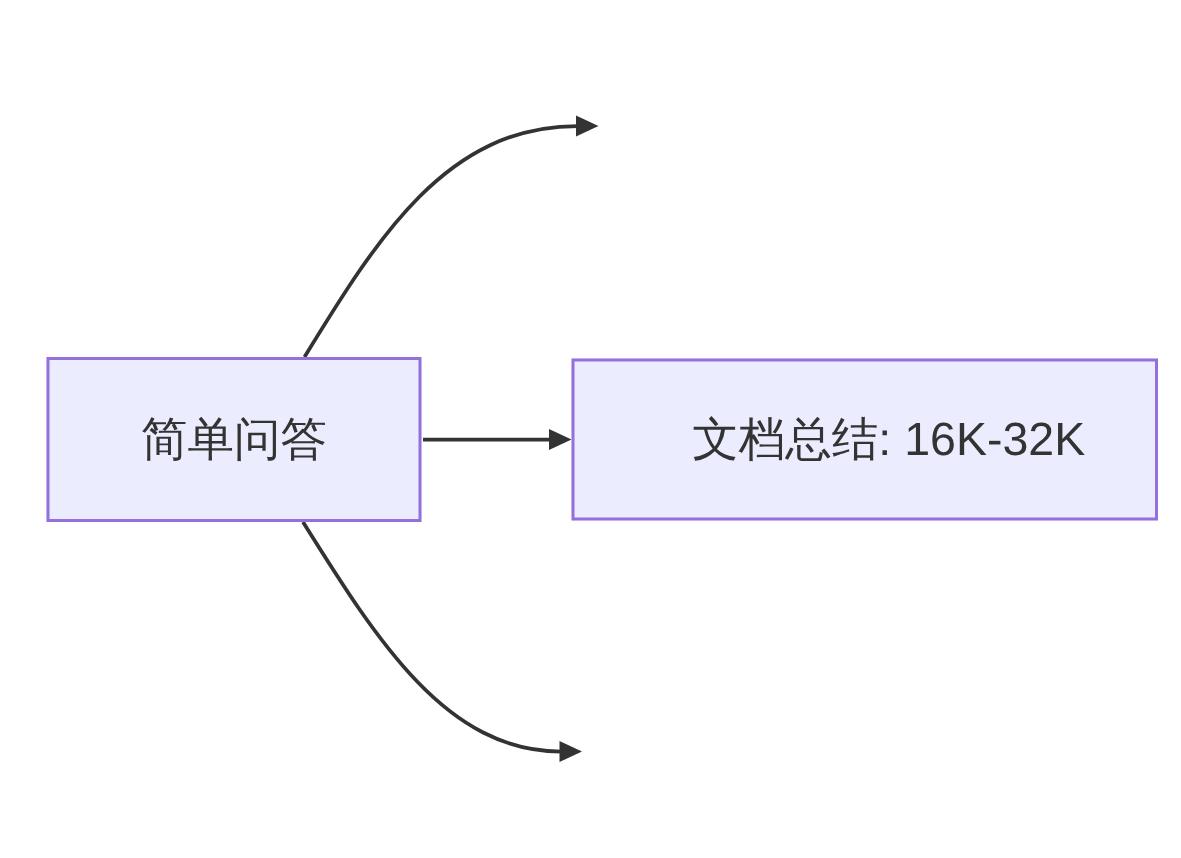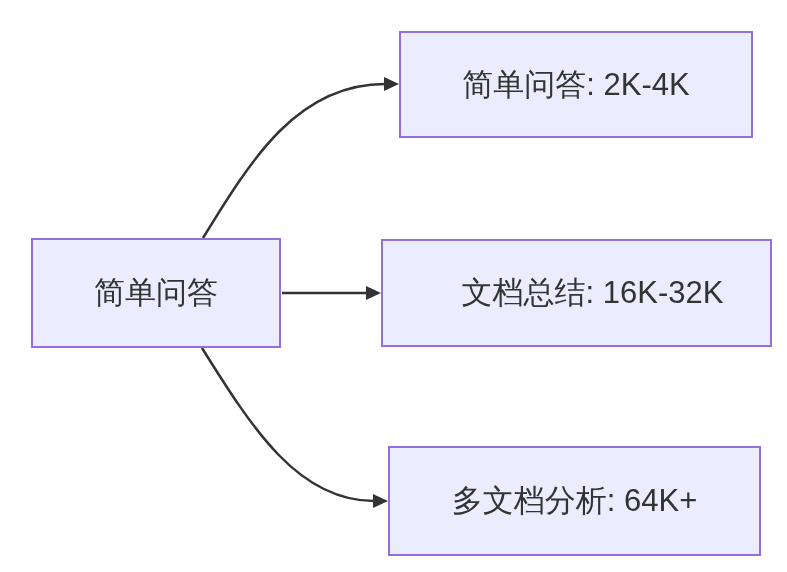--- a/index.html
+++ b/index.html
@@ -62,25 +62,19 @@
     <path class="edge" d="M282,293 L367,293"></path>
     <polygon class="arrowhead" points="381,293 366,286 366,300"></polygon>
     <path class="edge" d="M202,348 C252,428 298,501 374,501"></path>
     <polygon class="arrowhead" points="388,501 373,494 373,508"></polygon>
   </svg>
 
   <div class="node node-root">
     <span>简单问答</span>
   </div>
 
-  <div class="node node-b0">
-    <span>简单问答: 2K-4K</span>
-  </div>
 
   <div class="node node-b1">
     <span>文档总结: 16K-32K</span>
   </div>
 
-  <div class="node node-b2">
-    <span>多文档分析: 64K+</span>
-  </div>
 
 </div>
 
 </body></html>

